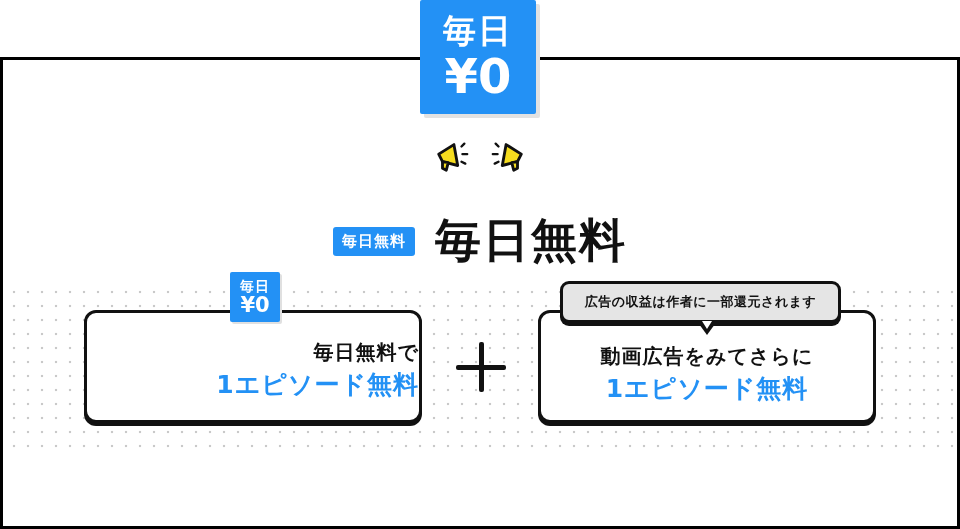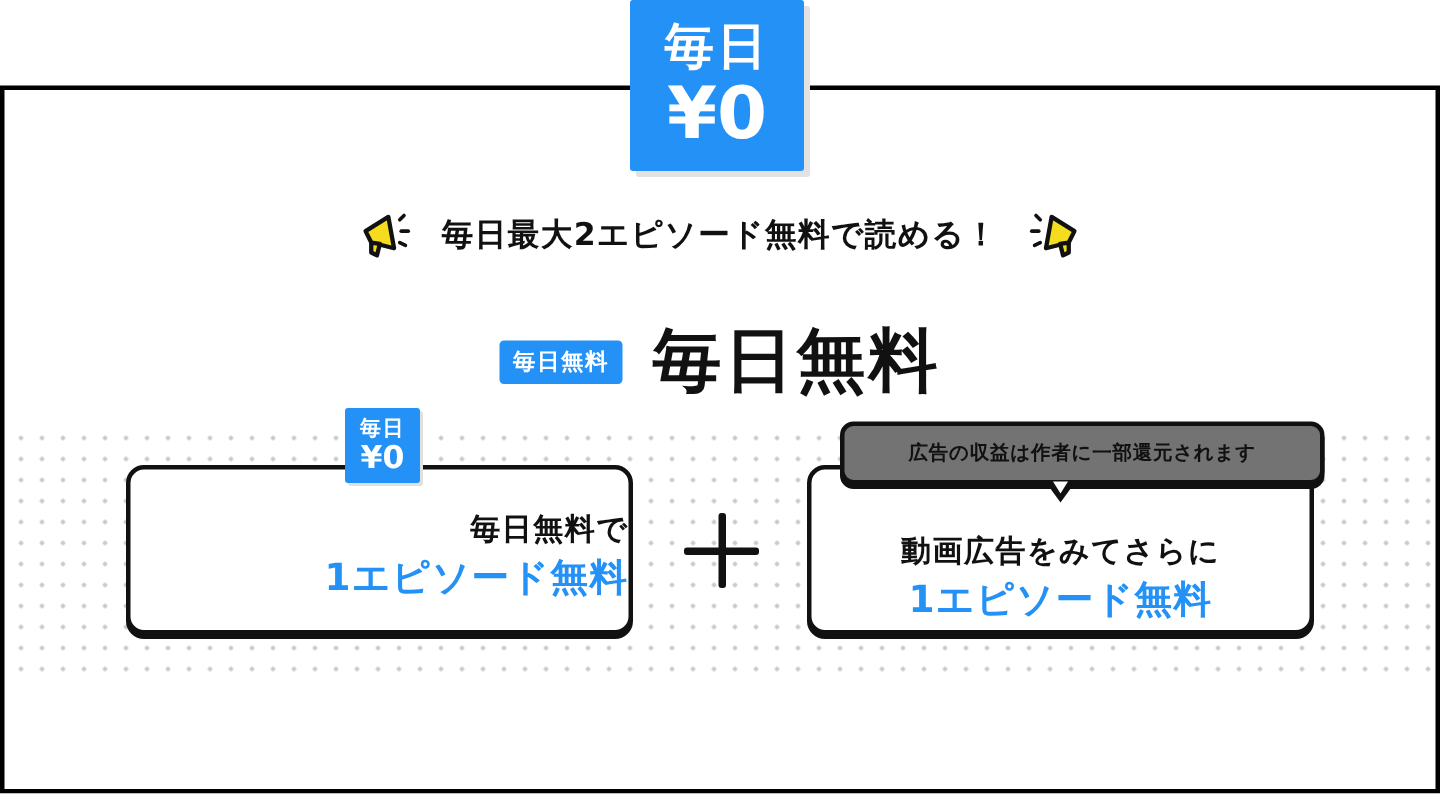--- a/index.html
+++ b/index.html
@@ -51,21 +51,21 @@
     position:absolute; box-sizing:border-box; background:#fff;
     border:3px solid #111; border-radius:12px;
     box-shadow:0 3px 0 #111;
     text-align:center; font-weight:bold;
   }
   .card-left { left:84px; top:310px; width:338px; height:113px;text-align:right; }
   .card-right { left:538px; top:310px; width:338px; height:113px; }
   .card .sub { font-size:20px; color:#111; letter-spacing:1px; }
   .card .big { font-size:25px; color:#2391f5; letter-spacing:1px; }
   .card-left .sub { margin-top:26px; }
-  .card-right .sub { margin-top:41px; }
+  .card-right .sub { margin-top:30px; }
   .card .big { margin-top:2px; }
 
   .mini-badge {
     position:absolute; left:230px; top:272px; width:50px; height:50px;
     background:#2391f5; color:#fff; font-weight:bold; text-align:center;
     border-radius:2px; box-shadow:2px 2px 0 #e0e0e0;
     display:flex; flex-direction:column; justify-content:center; align-items:center;
   }
   .mini-badge .l1 { font-size:14px; line-height:16px; letter-spacing:1px; }
   .mini-badge .l2 { font-size:21px; line-height:22px; }
@@ -73,22 +73,22 @@
   .plus {
     position:absolute; left:456px; top:342px; width:50px; height:50px;
   }
   .plus::before, .plus::after {
     content:""; position:absolute; background:#111; border-radius:2px;
   }
   .plus::before { left:0; top:23px; width:50px; height:5px; }
   .plus::after { left:23px; top:0; width:5px; height:50px; }
 
   .bubble {
-    position:absolute; left:560px; top:281px; width:323px; height:42px;
-    box-sizing:border-box; background:#737373; border:3px solid #111; border-radius:9px;
+    position:absolute; left:560px; top:281px; width:281px; height:42px;
+    box-sizing:border-box; background:#e5e5e5; border:3px solid #111; border-radius:9px;
     box-shadow:0 3px 0 #111;
     display:flex; align-items:center; justify-content:center;
     font-size:13px; font-weight:bold; letter-spacing:0.5px;
   }
   .bubble-tail {
     position:absolute; left:699px; top:324px; width:0; height:0;
     border-left:8px solid transparent; border-right:8px solid transparent;
     border-top:11px solid #111;
   }
   .bubble-tail-inner {
@@ -108,21 +108,20 @@
 </div>
 
 <div class="headline-row">
   <svg class="mega" viewBox="0 0 40 40">
     <polygon points="6,18 22,8 26,30 10,26" fill="#f5dc1e" stroke="#111" stroke-width="3" stroke-linejoin="round"></polygon>
     <polygon points="10,26 16,27 14,35 10,33" fill="#f5dc1e" stroke="#111" stroke-width="3" stroke-linejoin="round"></polygon>
     <line x1="30" y1="10" x2="33" y2="7" stroke="#111" stroke-width="2.5" stroke-linecap="round"></line>
     <line x1="31" y1="18" x2="36" y2="18" stroke="#111" stroke-width="2.5" stroke-linecap="round"></line>
     <line x1="30" y1="26" x2="34" y2="28" stroke="#111" stroke-width="2.5" stroke-linecap="round"></line>
   </svg>
-  <span class="headline-text">毎日最大2エピソード無料で読める！</span>
   <svg class="mega" viewBox="0 0 40 40" style="transform:scaleX(-1)">
     <polygon points="6,18 22,8 26,30 10,26" fill="#f5dc1e" stroke="#111" stroke-width="3" stroke-linejoin="round"></polygon>
     <polygon points="10,26 16,27 14,35 10,33" fill="#f5dc1e" stroke="#111" stroke-width="3" stroke-linejoin="round"></polygon>
     <line x1="30" y1="10" x2="33" y2="7" stroke="#111" stroke-width="2.5" stroke-linecap="round"></line>
     <line x1="31" y1="18" x2="36" y2="18" stroke="#111" stroke-width="2.5" stroke-linecap="round"></line>
     <line x1="30" y1="26" x2="34" y2="28" stroke="#111" stroke-width="2.5" stroke-linecap="round"></line>
   </svg>
 </div>
 
 <div class="title-row">

